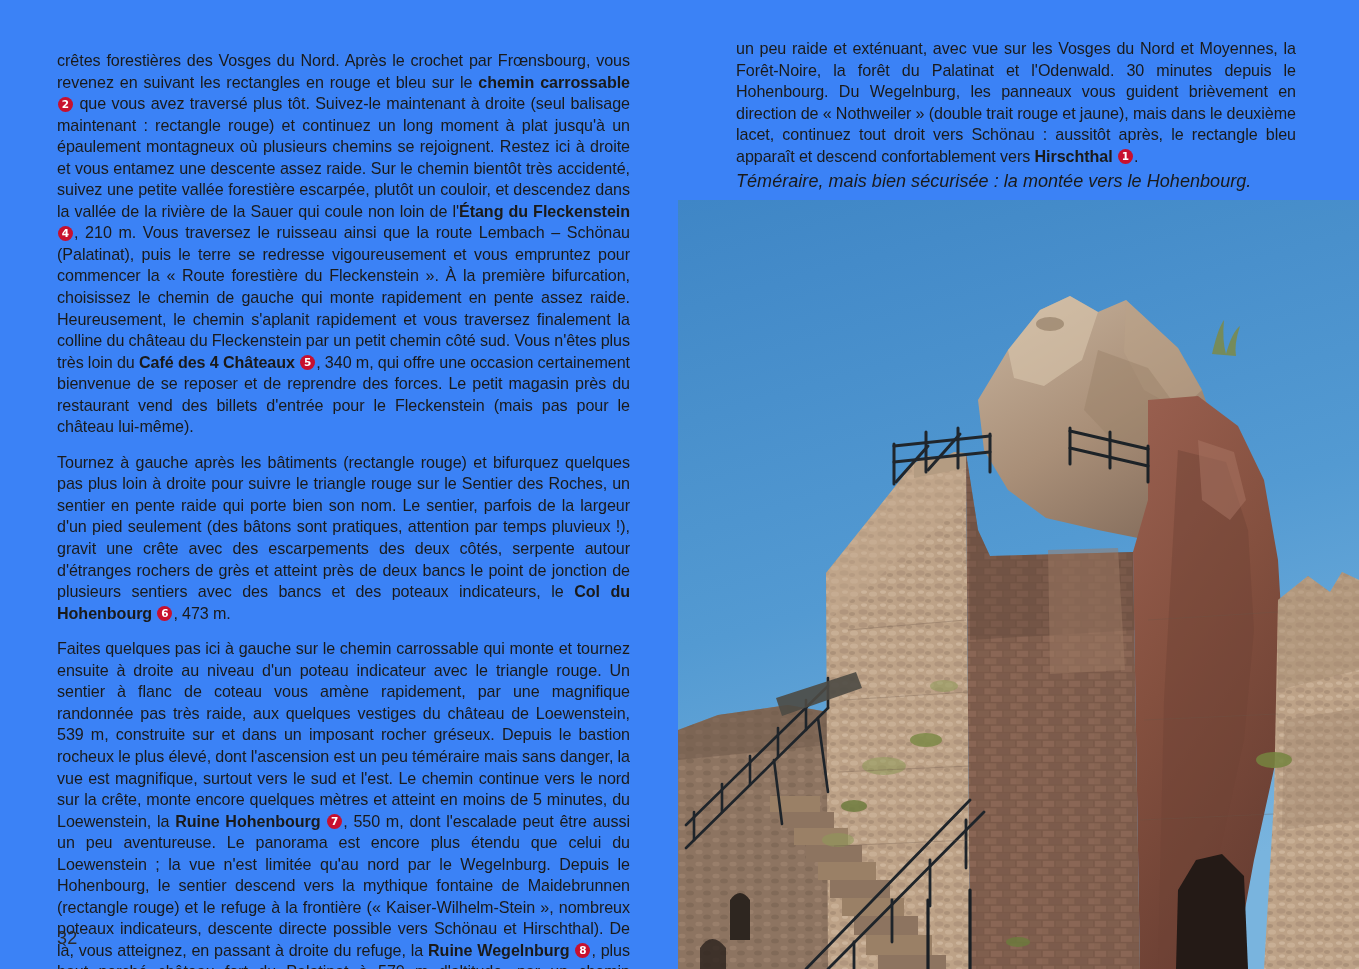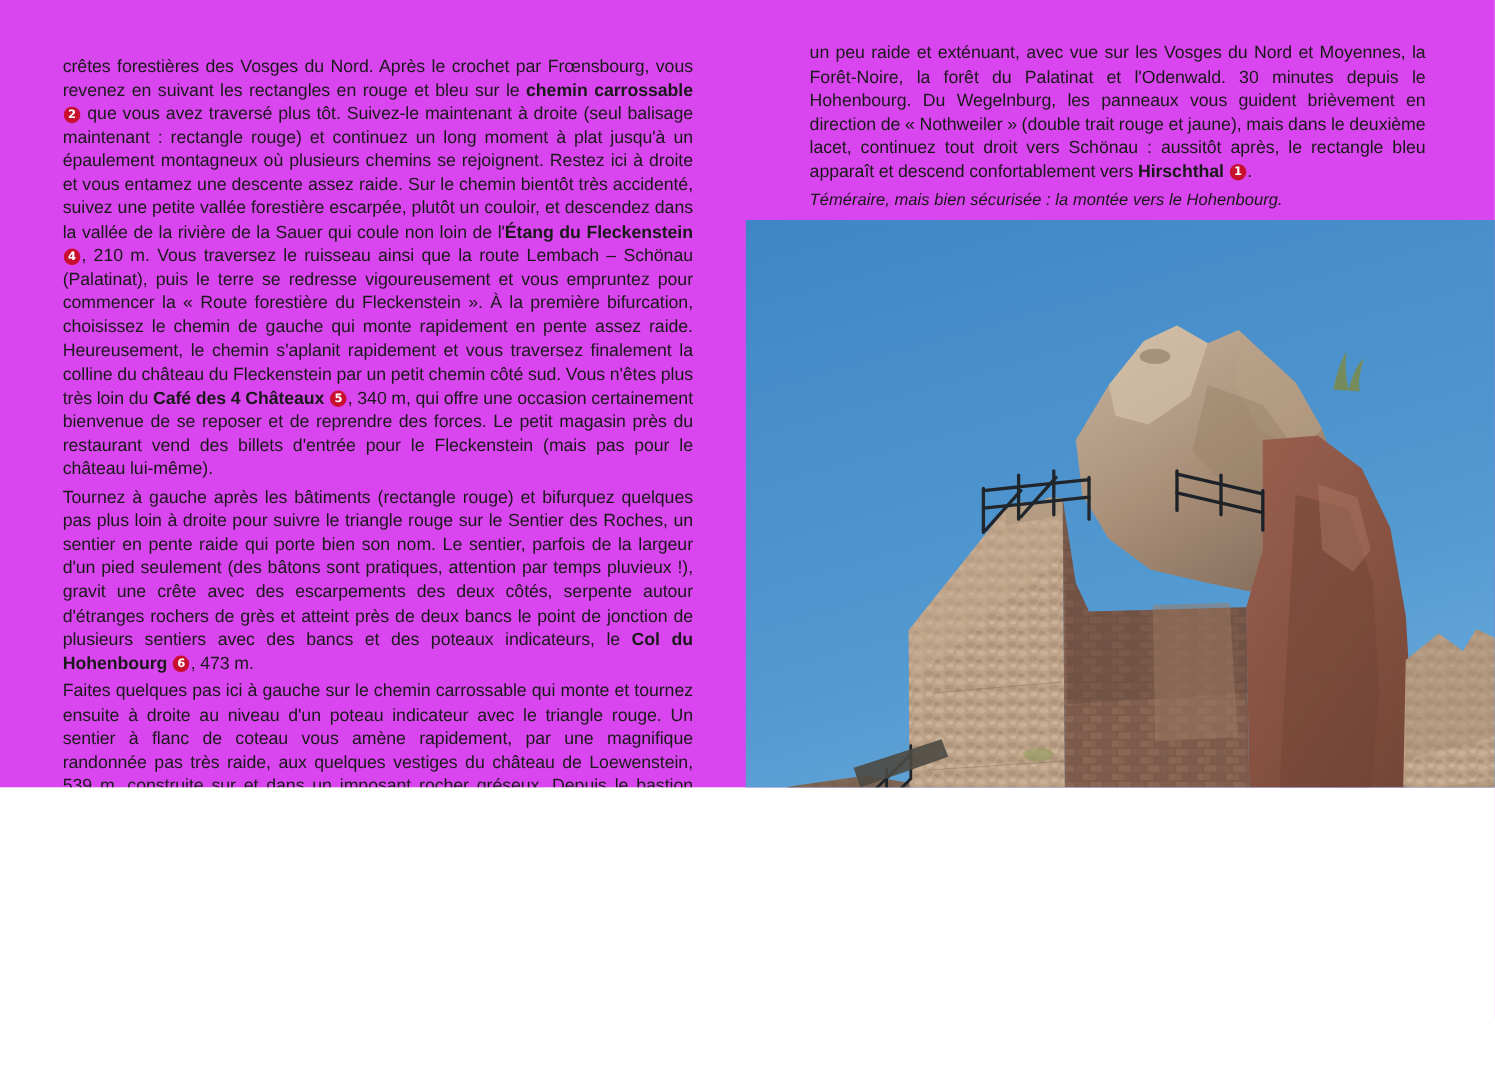--- a/index.html
+++ b/index.html
@@ -4,22 +4,22 @@
 <title>Guide page 32</title>
 <style>
   html, body {
     margin: 0;
     padding: 0;
     background: #ffffff;
   }
   .page {
     position: relative;
     width: 1359px;
-    height: 716px;
-    background: #d946ef;
+    height: 969px;
+    background: #3b82f6;
     overflow: hidden;
     font-family: "Liberation Sans", sans-serif;
   }
 
   
   .col {
     position: absolute;
     font-size: 16.1px;
     line-height: 21.55px;
     color: #1a1a1a;
@@ -35,21 +35,21 @@
   }
   .col-right {
     left: 736px;
     top: 38px;
     width: 560px;
   }
   .col p {
     margin: 0;
     text-indent: 0;
   }
-  .col p + p { margin-top: 4px; }
+  .col p + p { margin-top: 14px; }
 
   b, strong { font-weight: 700; }
 
   
   .badge {
     display: inline-block;
     width: 15px;
     height: 15px;
     line-height: 15px;
     border-radius: 50%;
@@ -63,21 +63,21 @@
     font-family: "DejaVu Sans", sans-serif;
     letter-spacing: 0;
   }
 
   
   .caption {
     position: absolute;
     left: 736px;
     top: 173px;
     width: 600px;
-    font-size: 15px;
+    font-size: 18px;
     line-height: 17px;
     font-style: italic;
     color: #1a1a1a;
     letter-spacing: 0.05px;
   }
 
   
   .photo {
     position: absolute;
     left: 678px;

